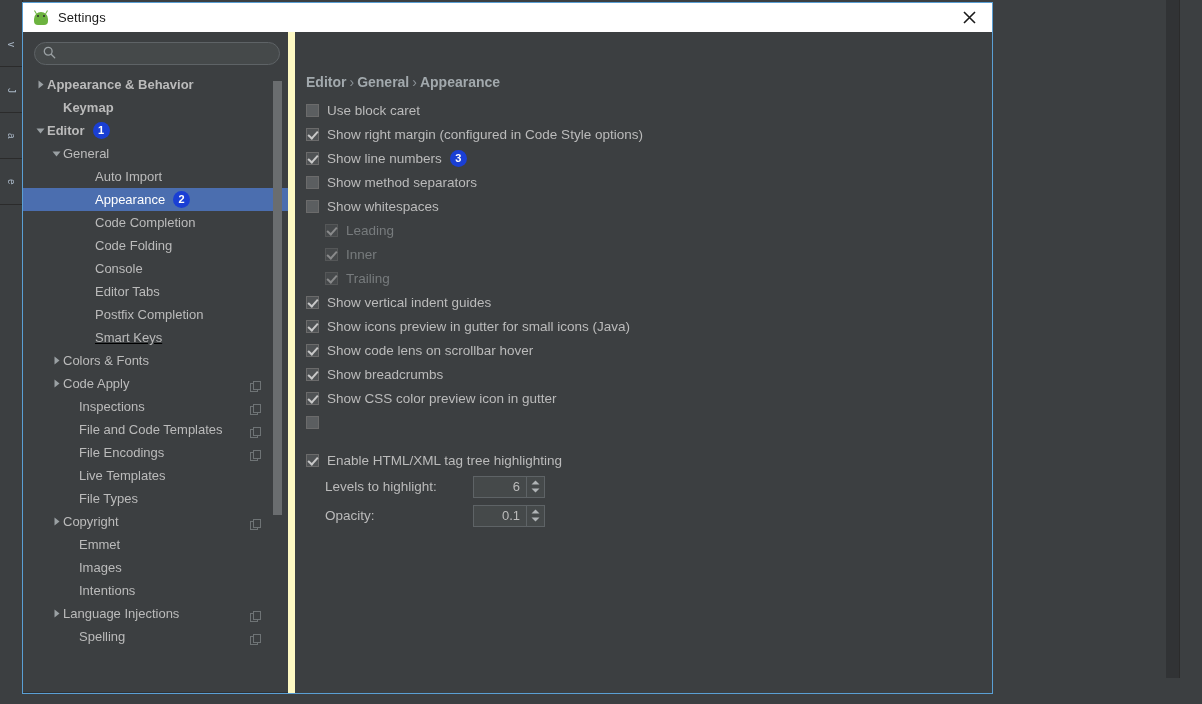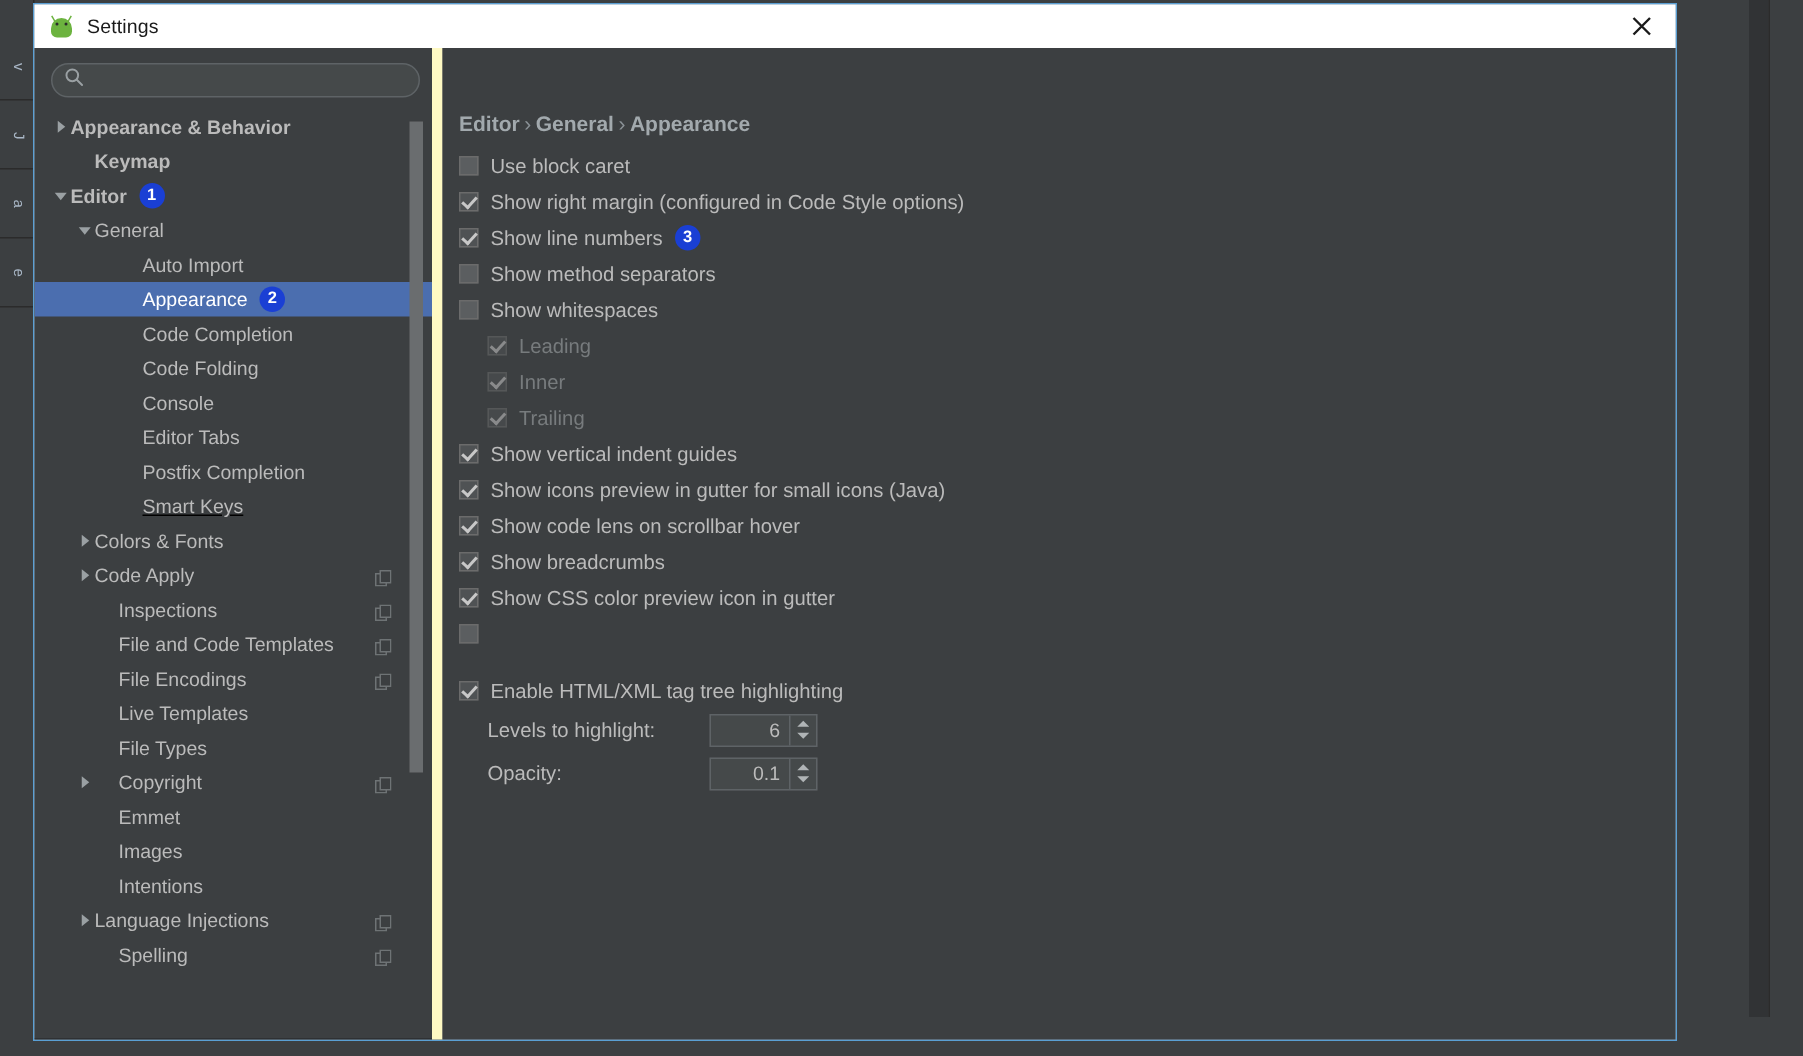--- a/index.html
+++ b/index.html
@@ -40,22 +40,22 @@
   }
   #ide-bottom {
     position: absolute; left: 0; bottom: 0; width: 1202px; height: 26px;
     background: #3c3f41;
   }
 
   
   #dialog {
     position: absolute;
     left: 22px; top: 2px;
-    width: 1096px; height: 692px;
-    background: #a3a3a3;
+    width: 971px; height: 692px;
+    background: #14b8a6;
     border: 1px solid #5a9fd4;
     box-sizing: border-box;
     display: flex; flex-direction: column;
   }
   #titlebar {
     height: 29px; min-height: 29px;
     background: #ffffff;
     display: flex; align-items: center;
     padding: 0 0 0 10px;
     position: relative;
@@ -408,21 +408,21 @@
                 </svg></span>
             </div>
             <div class="tree-row" style="padding-left: 42px;">
               <span class="tree-arrow"></span>
               <span class="tree-label">Live Templates</span>
             </div>
             <div class="tree-row" style="padding-left: 42px;">
               <span class="tree-arrow"></span>
               <span class="tree-label">File Types</span>
             </div>
-            <div class="tree-row" style="padding-left: 26px; gap: 16px;">
+            <div class="tree-row" style="padding-left: 26px;">
               <span class="tree-arrow">
                 <svg width="9" height="9" viewBox="0 0 9 9">
                   <path fill="#9aa0a3" d="M2.5 0.5 L7.5 4.5 L2.5 8.5 Z"></path>
                 </svg>
               </span>
               <span class="tree-label">Copyright</span>
               <span class="copy-icon"><svg width="11" height="11" viewBox="0 0 11 11">
                   <rect x="0.5" y="2.5" width="7" height="8" fill="none" stroke="#6e7375"></rect>
                   <rect x="3.5" y="0.5" width="7" height="8" fill="#3c3f41" stroke="#6e7375"></rect>
                 </svg></span>

